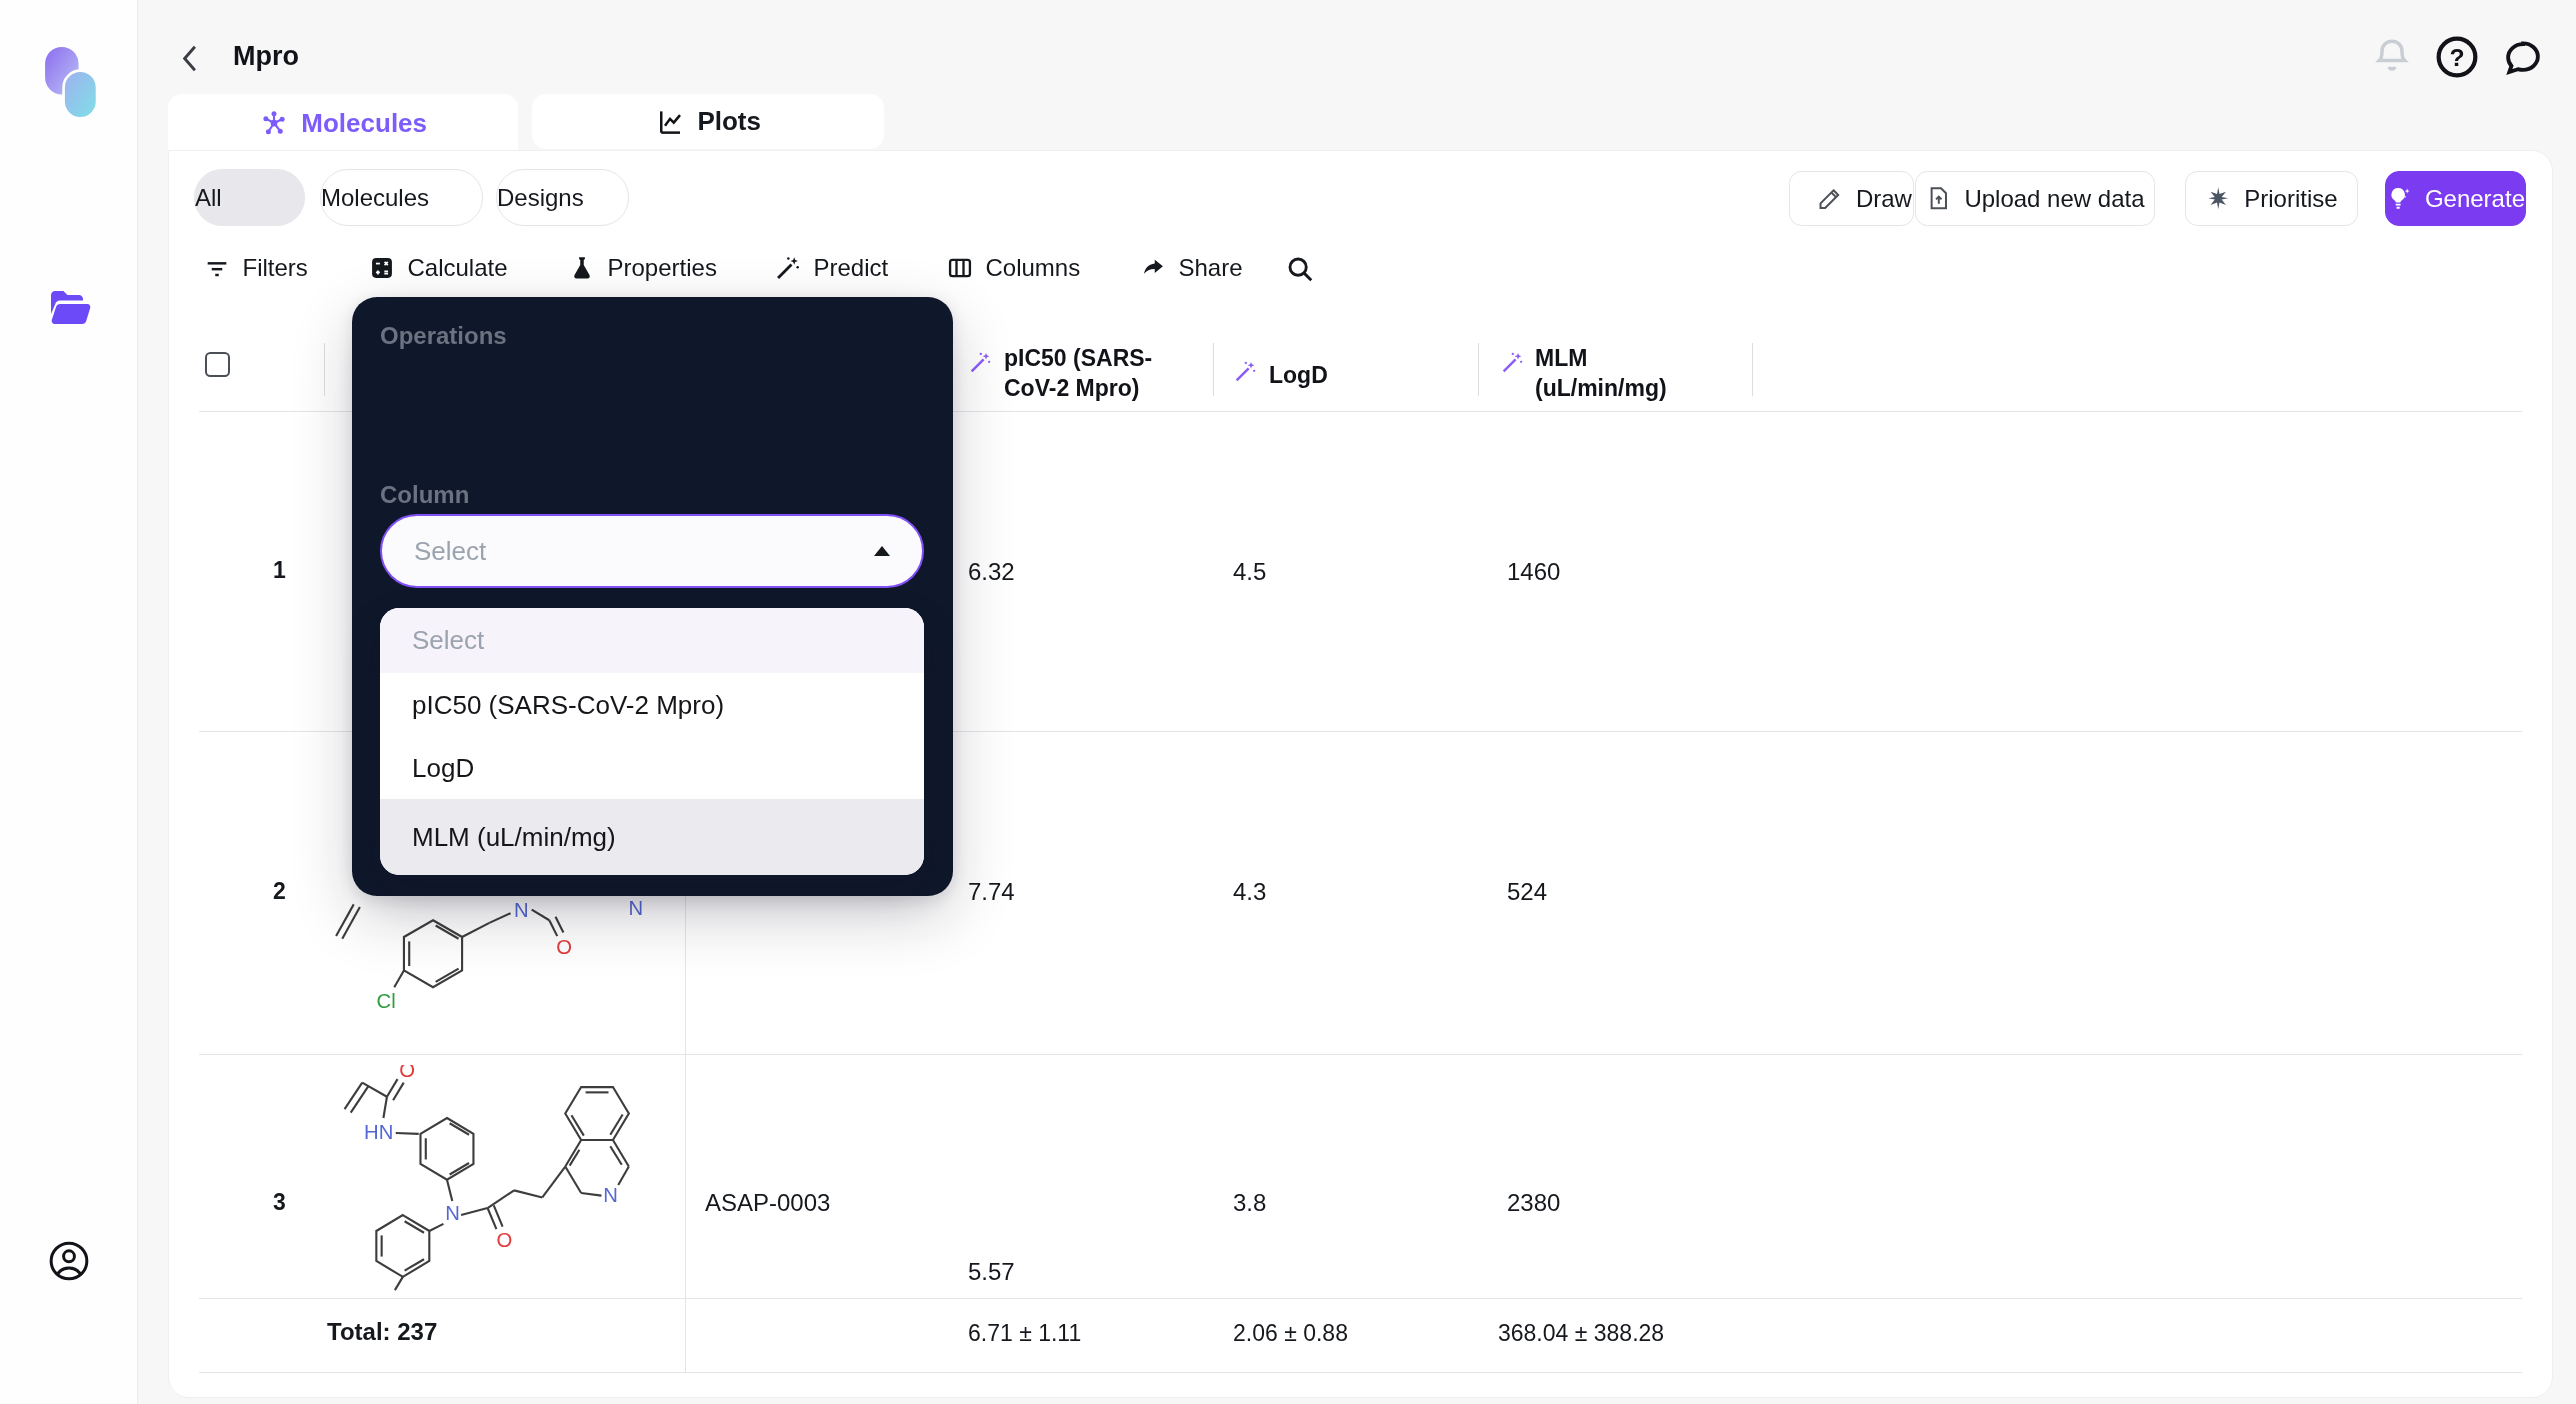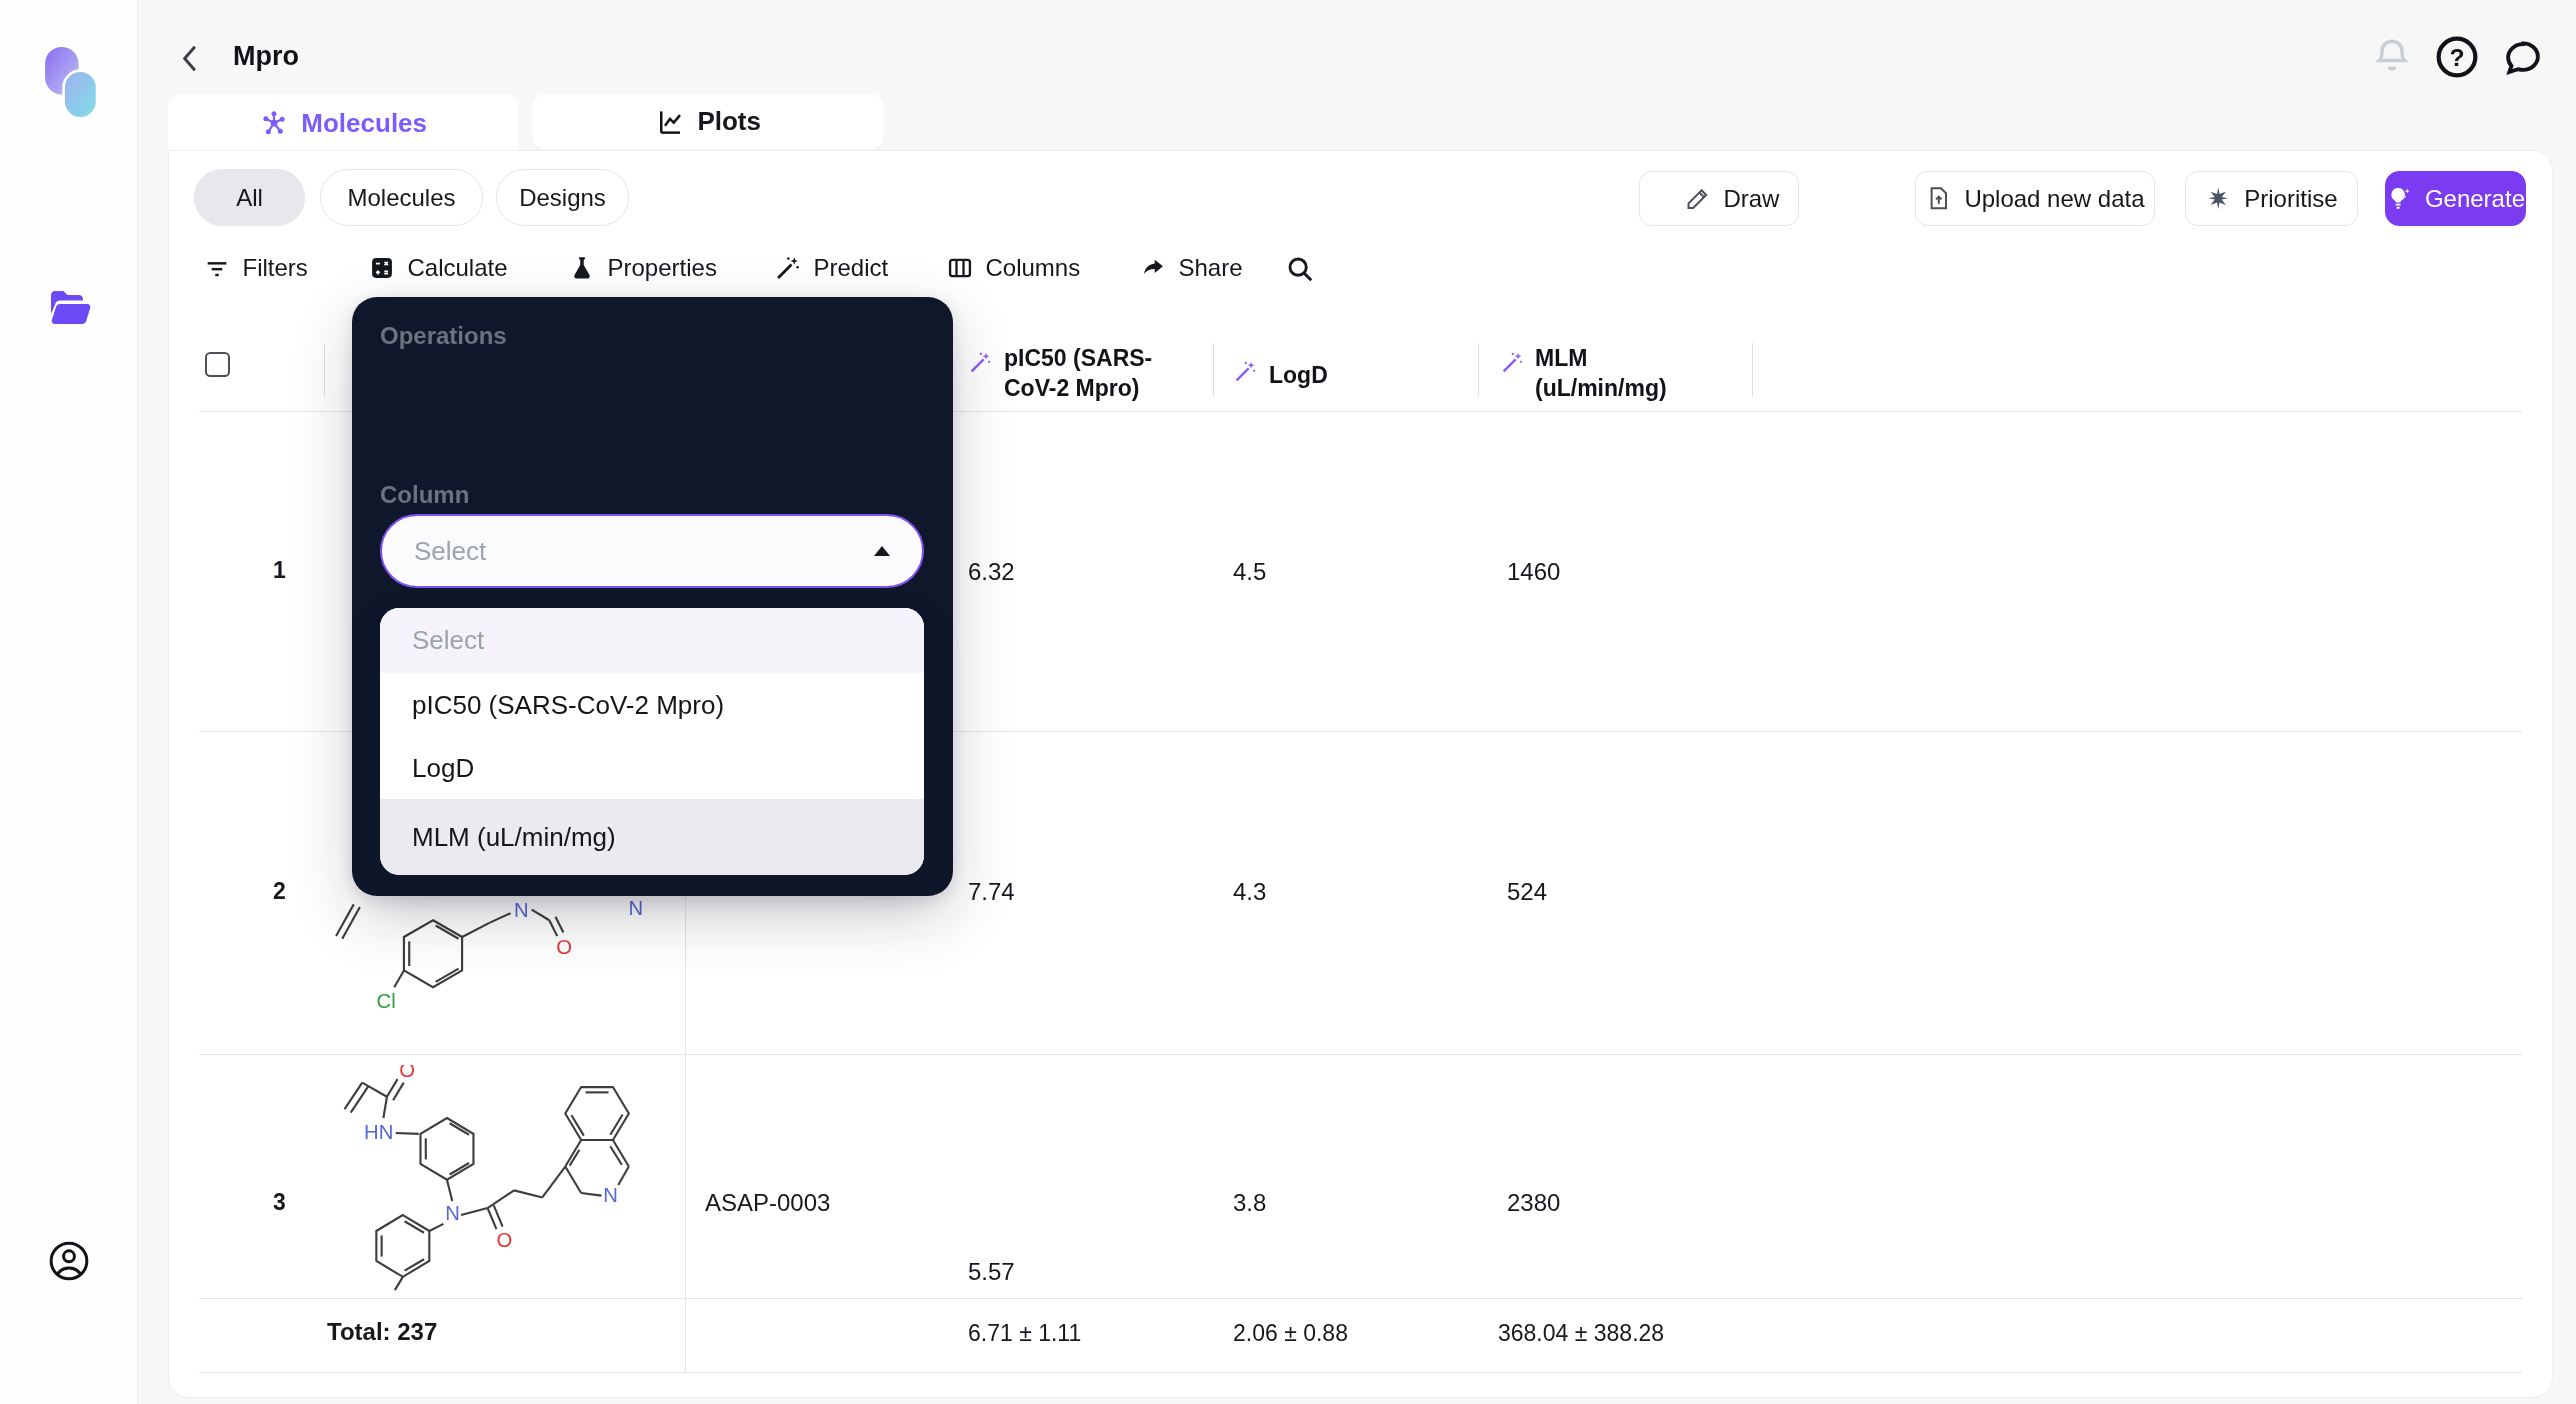--- a/index.html
+++ b/index.html
@@ -17,21 +17,21 @@
   .icon-btn{cursor:pointer;}
   
   .tab{background:#ffffff;display:flex;align-items:center;justify-content:center;gap:12.4px;cursor:pointer;}
   .tab-molecules{border-radius:14px 14px 0 0;}
   .tab-plots{border-radius:14px;}
   .tab-label{font-size:26px;font-weight:600;}
   .tab-label.active{color:#7c5cfa;}
   
   .card{background:#ffffff;border:0.9px solid #efeff1;border-radius:0 21px 21px 21px;box-sizing:border-box;}
   
-  .pill{height:57px;border-radius:28px;display:flex;align-items:center;justify-content:center;
+  .pill{height:57px;border-radius:28px;display:flex;align-items:center;
         font-size:24px;font-weight:500;background:#fff;border:1.3px solid #e5e5e8;box-sizing:border-box;cursor:pointer;}
   .pill.active{background:#e8e8ec;border-color:#e8e8ec;}
   
   .btn{height:55px;border-radius:12.4px;display:flex;align-items:center;justify-content:center;gap:12.4px;
        font-size:24px;font-weight:500;background:#fff;border:1.3px solid #e5e5e8;box-sizing:border-box;cursor:pointer;}
   .btn.primary{background:#7b3bf0;border-color:#7b3bf0;color:#ffffff;border-radius:14px;}
   
   .tool{display:flex;align-items:center;gap:11.5px;font-size:24px;font-weight:500;cursor:pointer;color:#15181d;}
   
   .hline{background:#e4e4e7;height:0.9px;}
@@ -153,21 +153,21 @@
 <div class="abs pill active" style="left:194px;top:169px;width:111px;">
   <span>All</span>
 </div>
 <div class="abs pill" style="left:320px;top:169px;width:163px;">
   <span>Molecules</span>
 </div>
 <div class="abs pill" style="left:496px;top:169px;width:133px;">
   <span>Designs</span>
 </div>
 
-<div class="abs btn" style="left:1639px;top:171px;width:160px;padding-left:26px;">
+<div class="abs btn" style="left:1789px;top:171px;width:125px;padding-left:26px;">
   <svg width="26.5" height="26.5" viewBox="0 0 24 24" fill="none" stroke="#4b4f56" stroke-width="1.8">
     <path d="M15 4.8l4.2 4.2L7.4 20.8H3.2v-4.2L15 4.8z"></path>
       <path d="M13 6.8l4.2 4.2"></path>
   </svg>
   <span>Draw</span>
 </div>
 <div class="abs btn" style="left:1915px;top:171px;width:240px;">
   <svg width="26.5" height="26.5" viewBox="0 0 24 24" fill="none" stroke="#4b4f56" stroke-width="1.8">
     <path d="M6 3h8.5L19 7.5V21H6z"></path>
     <path d="M12.5 17v-6"></path>

